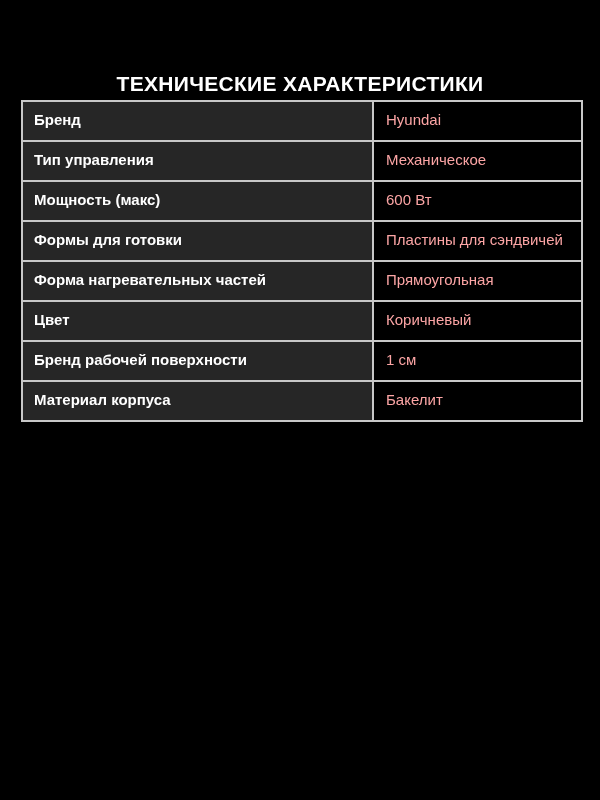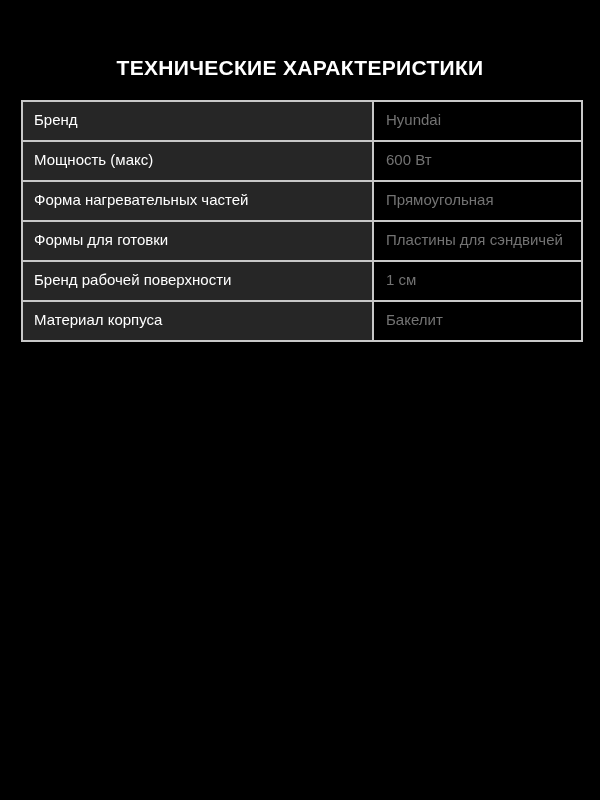--- a/index.html
+++ b/index.html
@@ -1,60 +1,76 @@
 <!DOCTYPE html>
 <html><head>
 <meta charset="utf-8">
 <style>
   html, body { margin:0; padding:0; background:#000; }
   body { width:600px; height:800px; position:relative; overflow:hidden; font-family:"Liberation Sans", sans-serif; }
-  .title { position:absolute; top:56px; left:0; width:600px; text-align:center; color:#fff; font-weight:bold; font-size:21px; letter-spacing:0.3px; }
+  .title { position:absolute; top:72px; left:0; width:600px; text-align:center; color:#fff; font-weight:bold; font-size:21px; letter-spacing:0.3px; }
   .spec-table { position:absolute; left:21px; top:100px; width:562px; border-collapse:collapse; }
   .spec-table td { border:2px solid #c8c8c8; height:38px; padding:0 0 0 11px; vertical-align:top; font-size:15px; line-height:16px; }
   .spec-table td .t { display:block; padding-top:10px; }
-  .spec-table td.k { width:338px; background:#262626; color:#fff; font-weight:normal; }
-  .spec-table td.v { background:#000; color:#737373; padding-left:12px; }
+  .spec-table td.k { width:338px; background:#262626; color:#fff; font-weight:bold; }
+  .spec-table td.v { background:#000; color:#fca5a5; padding-left:12px; }
 </style>
 </head>
 <body>
 
 <div class="title">ТЕХНИЧЕСКИЕ ХАРАКТЕРИСТИКИ</div>
 
 <table class="spec-table">
   <tbody>
     <tr>
         <td class="k">
           <span class="t">Бренд</span>
         </td>
         <td class="v">
           <span class="t">Hyundai</span>
         </td>
       </tr>
     <tr>
         <td class="k">
+          <span class="t">Тип управления</span>
+        </td>
+        <td class="v">
+          <span class="t">Механическое</span>
+        </td>
+      </tr>
+    <tr>
+        <td class="k">
           <span class="t">Мощность (макс)</span>
         </td>
         <td class="v">
           <span class="t">600 Вт</span>
+        </td>
+      </tr>
+    <tr>
+        <td class="k">
+          <span class="t">Формы для готовки</span>
+        </td>
+        <td class="v">
+          <span class="t">Пластины для сэндвичей</span>
         </td>
       </tr>
     <tr>
         <td class="k">
           <span class="t">Форма нагревательных частей</span>
         </td>
         <td class="v">
           <span class="t">Прямоугольная</span>
         </td>
       </tr>
     <tr>
         <td class="k">
-          <span class="t">Формы для готовки</span>
+          <span class="t">Цвет</span>
         </td>
         <td class="v">
-          <span class="t">Пластины для сэндвичей</span>
+          <span class="t">Коричневый</span>
         </td>
       </tr>
     <tr>
         <td class="k">
           <span class="t">Бренд рабочей поверхности</span>
         </td>
         <td class="v">
           <span class="t">1 см</span>
         </td>
       </tr>

